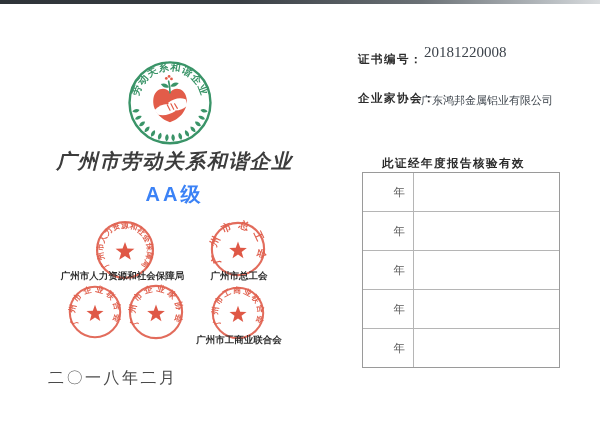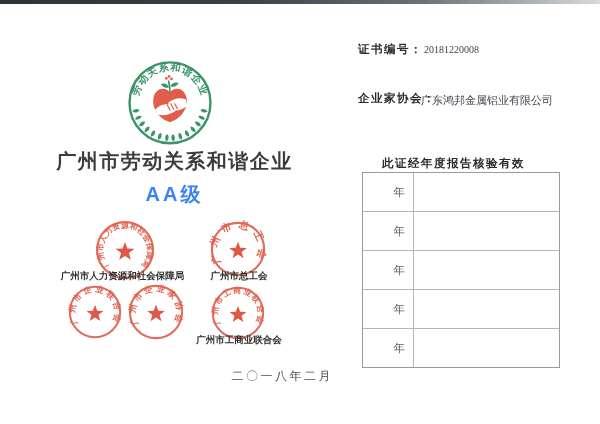--- a/index.html
+++ b/index.html
@@ -21,43 +21,43 @@
   .emblem .ring{fill:none;stroke:#3a9468;stroke-width:2.6;}
   .emblem .arc-path{fill:none;stroke:none;}
   .emblem .arc-text{fill:#3a9468;font-size:11px;font-weight:700;letter-spacing:1px;}
   .emblem .leaf{fill:#3a9468;}
   .emblem .apple{fill:#e25c49;}
   .emblem .stem{fill:none;stroke:#3a9468;stroke-width:1.8;stroke-linecap:round;}
   .emblem .sproutleaf{fill:#3a9468;}
   .emblem .bud{fill:#e25c49;}
 
   .title1{left:32px;top:148px;width:285px;text-align:center;
-    font-size:20px;font-weight:600;color:#3c3c3c;letter-spacing:1.5px;}
+    font-size:20px;font-weight:600;color:#3c3c3c;letter-spacing:1.5px;font-style:italic;}
   .title2{left:32px;top:181px;width:285px;text-align:center;
     font-size:20px;font-weight:600;color:#3b82f6;letter-spacing:3px;}
 
   .seal{overflow:visible;}
   .seal-ring{fill:none;stroke:#e0604e;stroke-width:3.6;opacity:.92;}
   .seal-star{fill:#dd4f3c;opacity:.95;}
   .seal-text{fill:#e0604e;font-weight:700;}
   .fs13{font-size:12.5px;letter-spacing:.5px;}
   .fs6{font-size:17px;letter-spacing:10px;}
   .fs8{font-size:14.5px;letter-spacing:5px;}
   .fs9{font-size:14px;letter-spacing:3px;}
 
   .seal-label{font-size:9.5px;font-weight:700;color:#2d2d2d;text-align:center;white-space:nowrap;}
 
-  .date-line{left:32px;top:368px;width:285px;text-align:right;
-    font-size:12px;color:#4a4a4a;letter-spacing:2.5px;transform:translateX(16px);}
+  .date-line{left:32px;top:368px;width:285px;text-align:left;
+    font-size:16px;color:#4a4a4a;letter-spacing:2.5px;transform:translateX(16px);}
 
   
   .field-label{font-weight:700;color:#2b2b2b;font-size:11.5px;letter-spacing:1.5px;white-space:nowrap;}
   .field-value{font-family:"Liberation Serif", serif;color:#3c434b;white-space:nowrap;}
-  .cert-label{left:358px;top:42px;}
-  .cert-value{left:424px;top:44px;font-size:10px;}
+  .cert-label{left:358px;top:52px;}
+  .cert-value{left:424px;top:44px;font-size:15px;}
   .holder-label{left:358px;top:91px;}
   .holder-value{left:421px;top:93px;font-size:11px;}
   .table-caption{left:358px;top:156px;padding-left:24px;}
 
   .verify-table{left:362px;top:172px;width:198px;height:196px;
     border:1px solid #9a9a9a;box-sizing:border-box;display:flex;flex-direction:column;background:#fff;}
   .vrow{flex:1;display:flex;border-bottom:1px solid #b5b5b5;box-sizing:border-box;}
   .vrow:last-child{border-bottom:none;}
   .vcell-year{width:51px;border-right:1px solid #b5b5b5;box-sizing:border-box;
     display:flex;align-items:center;justify-content:flex-end;padding-right:8px;

